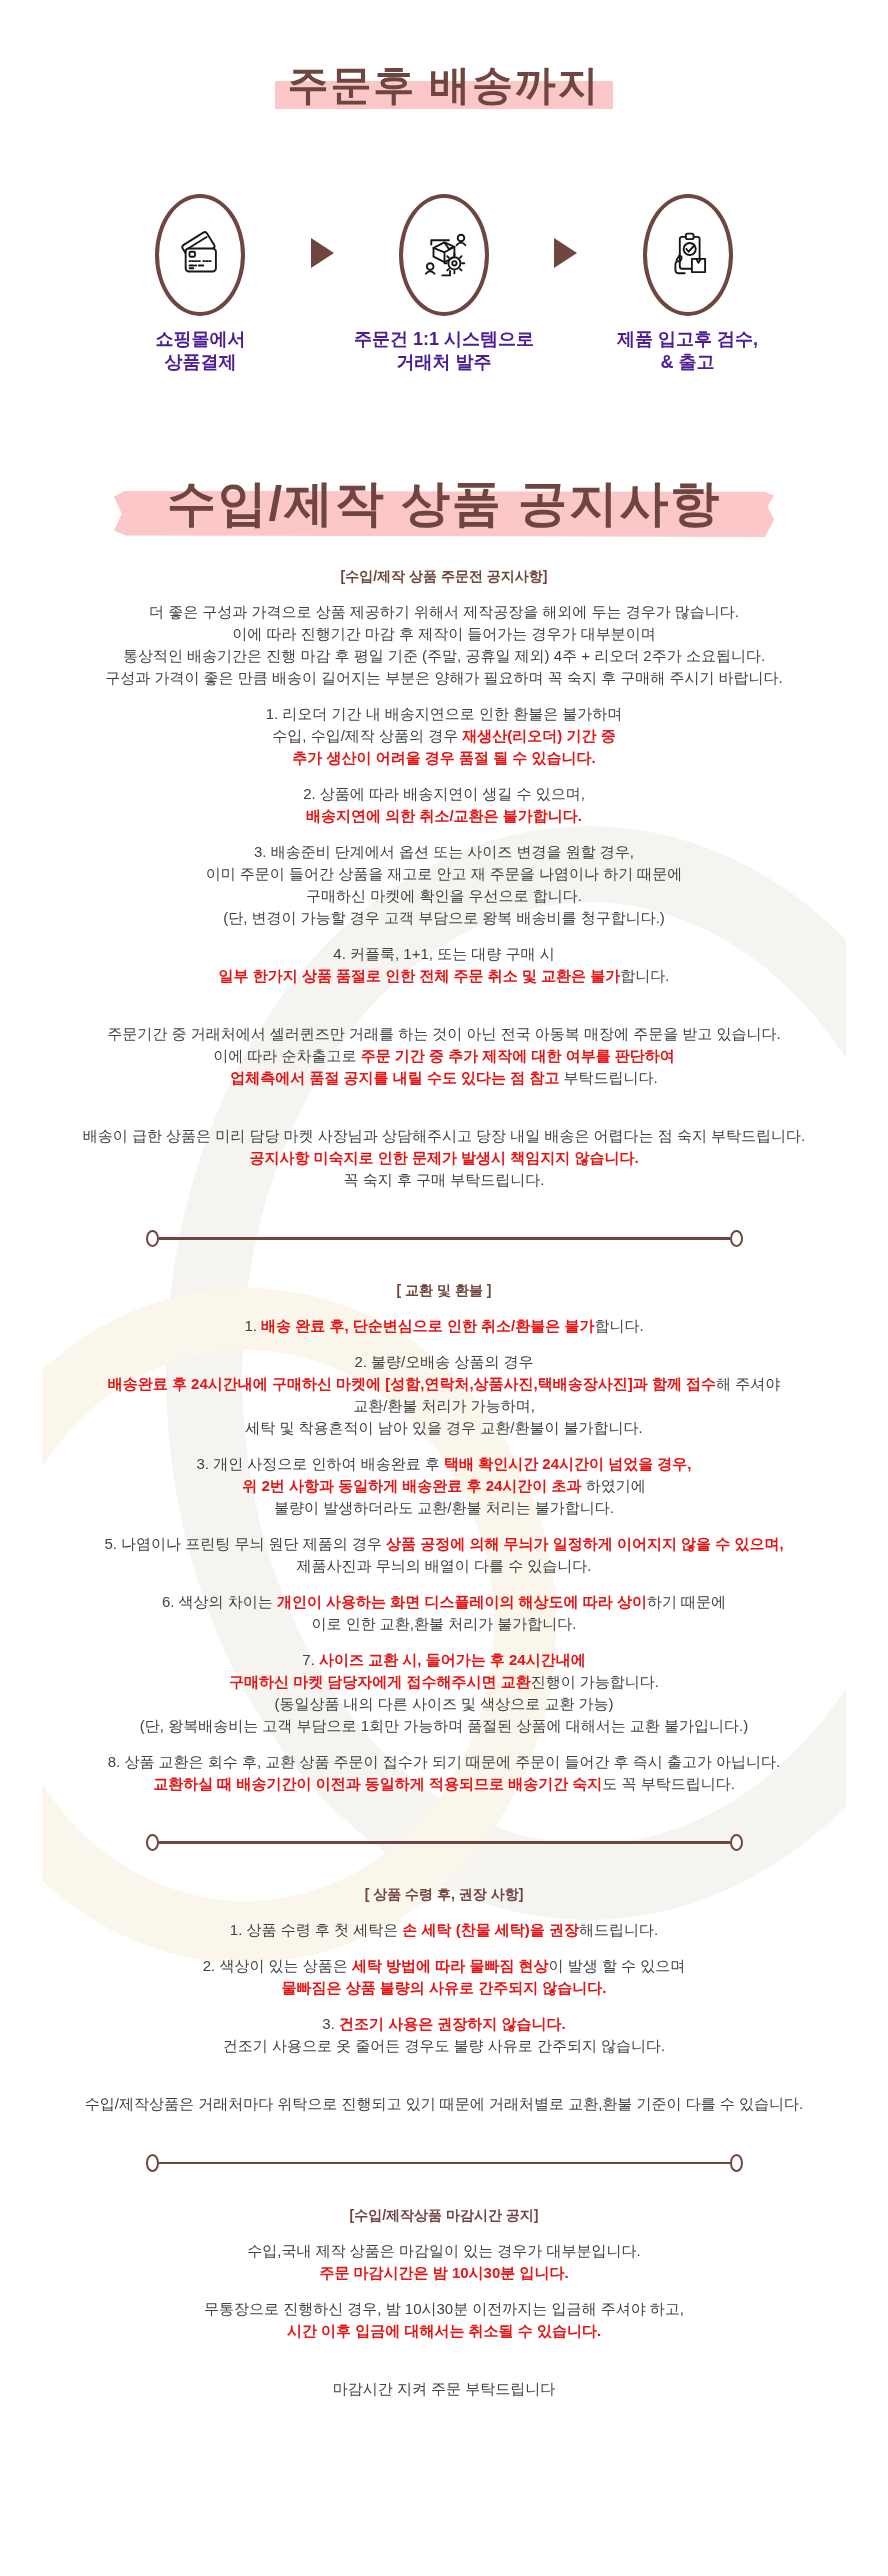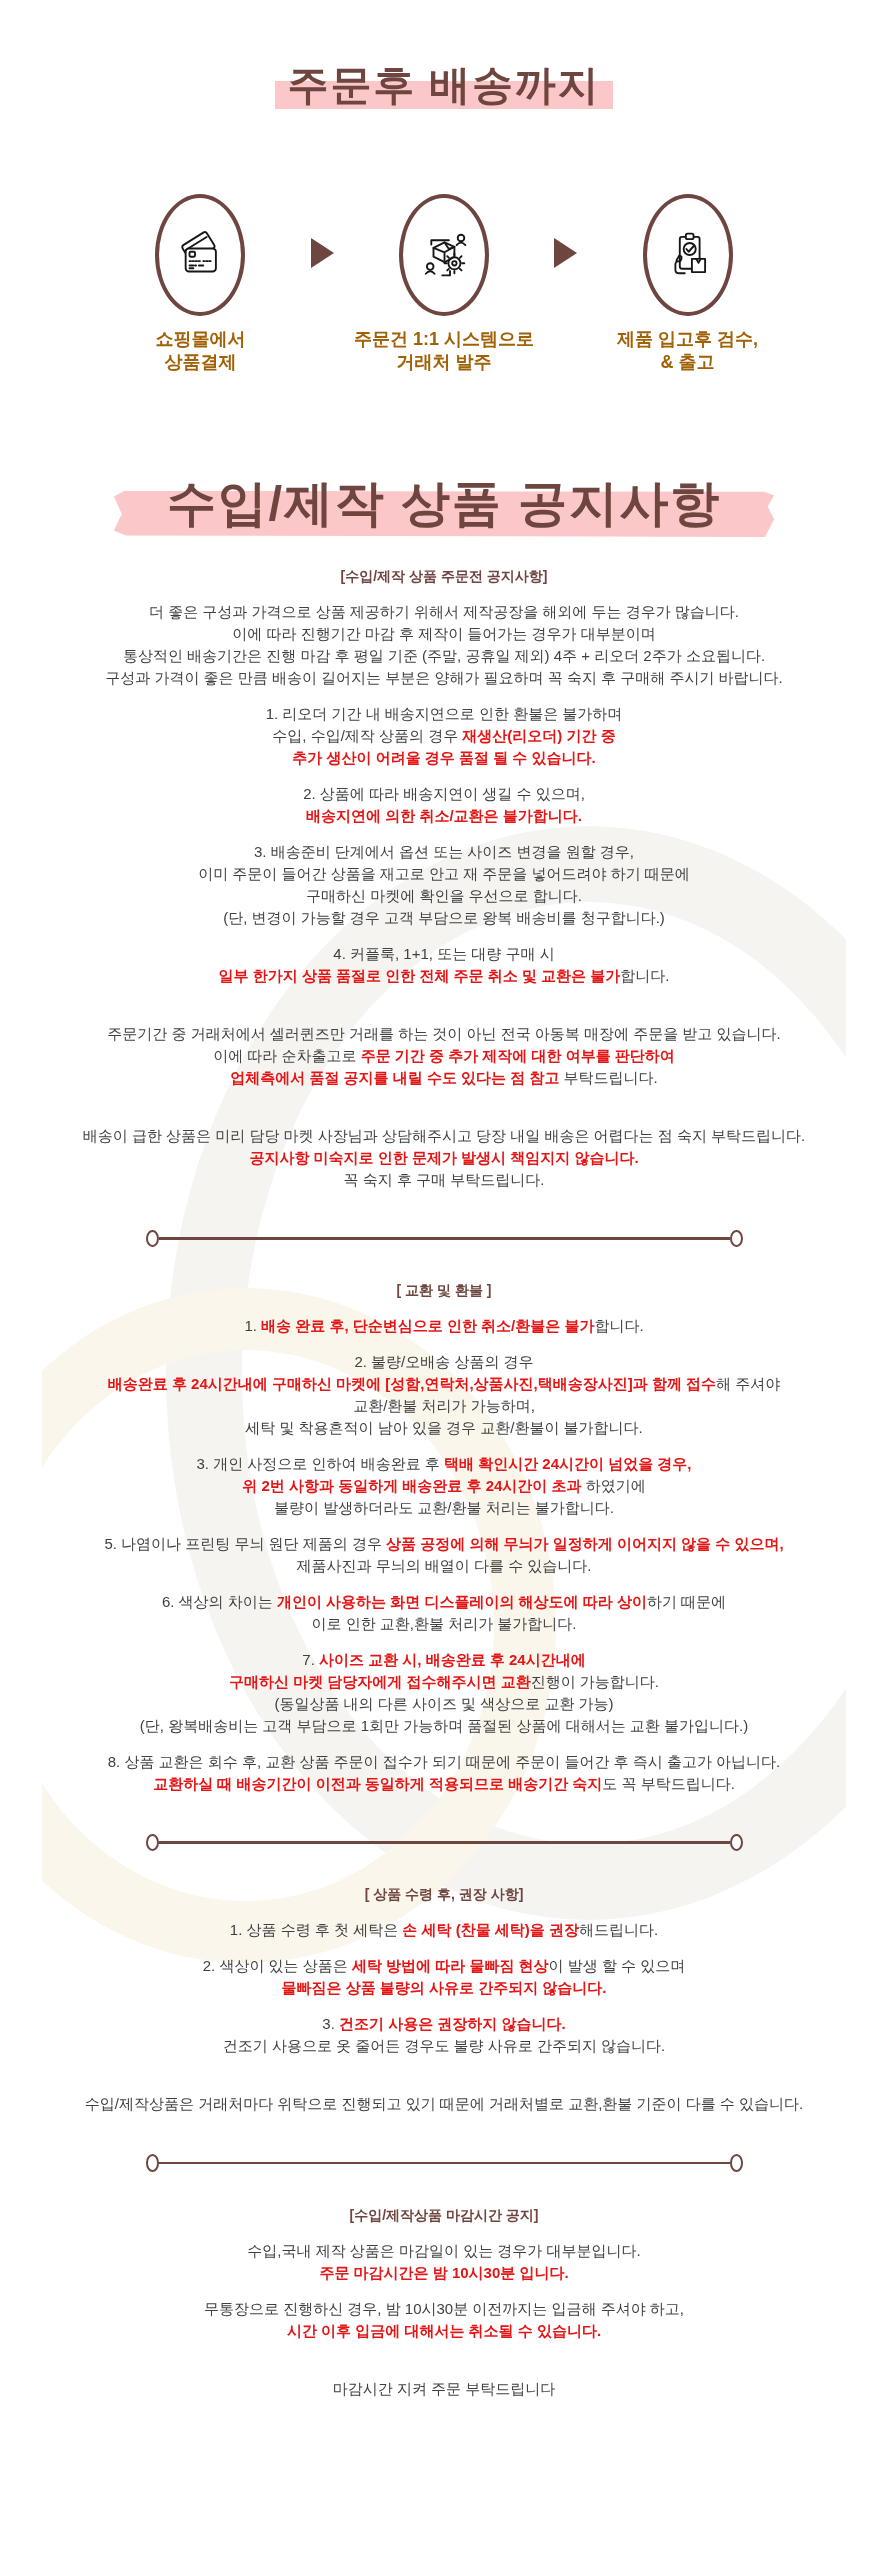--- a/index.html
+++ b/index.html
@@ -41,21 +41,21 @@
 
   
   .process{margin-top:69px;display:flex;justify-content:center;align-items:flex-start;}
   .step{width:210px;text-align:center;}
   .step-circle{
     width:82px;height:114px;margin:0 auto;border:4.4px solid #6e453f;border-radius:50%;
     display:flex;align-items:center;justify-content:center;background:#fff;
   }
   .step-circle svg{width:55px;height:55px;stroke:#161616;fill:none;stroke-width:3.4;
     stroke-linecap:round;stroke-linejoin:round;}
-  .step-caption{margin-top:12.4px;font-size:18px;font-weight:700;color:#a16207;line-height:23px;}
+  .step-caption{margin-top:12.4px;font-size:18px;font-weight:700;color:#4c1d95;line-height:23px;}
   .flow-arrow{
     width:0;height:0;margin:44px 5.3px 0 5.3px;
     border-top:15px solid transparent;border-bottom:15px solid transparent;
     border-left:23px solid #6e453f;
   }
 
   
   .notice{margin-top:19.5px;}
   .sec-header{margin:0;font-size:14px;font-weight:700;color:#6e453f;text-align:center;line-height:22px;}
   .block{margin:14px 0;font-size:15px;line-height:22px;text-align:center;color:#404040;}
@@ -159,38 +159,38 @@
         </h2>
       </div>
     </div>
 
     <div class="notice">
         <section>
           <h3 class="sec-header">[수입/제작 상품 주문전 공지사항]</h3>
           <p class="block"><span>더 좋은 구성과 가격으로 상품 제공하기 위해서 제작공장을 해외에 두는 경우가 많습니다.</span><br><span>이에 따라 진행기간 마감 후 제작이 들어가는 경우가 대부분이며</span><br><span>통상적인 배송기간은 진행 마감 후 평일 기준 (주말, 공휴일 제외) 4주 + 리오더 2주가 소요됩니다.</span><br><span>구성과 가격이 좋은 만큼 배송이 길어지는 부분은 양해가 필요하며 꼭 숙지 후 구매해 주시기 바랍니다.</span></p>
           <p class="block"><span>1. 리오더 기간 내 배송지연으로 인한 환불은 불가하며</span><br><span>수입, 수입/제작 상품의 경우 </span><span class="red">재생산(리오더) 기간 중</span><br><span class="red">추가 생산이 어려울 경우 품절 될 수 있습니다.</span></p>
           <p class="block"><span>2. 상품에 따라 배송지연이 생길 수 있으며,</span><br><span class="red">배송지연에 의한 취소/교환은 불가합니다.</span></p>
-          <p class="block"><span>3. 배송준비 단계에서 옵션 또는 사이즈 변경을 원할 경우,</span><br><span>이미 주문이 들어간 상품을 재고로 안고 재 주문을 넣어드려야 하기 때문에</span><br><span>구매하신 마켓에 확인을 우선으로 합니다.</span><br><span>(단, 변경이 가능할 경우 고객 부담으로 왕복 배송비를 청구합니다.)</span></p>
+          <p class="block"><span>3. 배송준비 단계에서 옵션 또는 사이즈 변경을 원할 경우,</span><br><span>이미 주문이 들어간 상품을 재고로 안고 재 주문을 나염이나 하기 때문에</span><br><span>구매하신 마켓에 확인을 우선으로 합니다.</span><br><span>(단, 변경이 가능할 경우 고객 부담으로 왕복 배송비를 청구합니다.)</span></p>
           <p class="block"><span>4. 커플룩, 1+1, 또는 대량 구매 시</span><br><span class="red">일부 한가지 상품 품절로 인한 전체 주문 취소 및 교환은 불가</span><span>합니다.</span></p>
           <p class="block spaced"><span>주문기간 중 거래처에서 셀러퀸즈만 거래를 하는 것이 아닌 전국 아동복 매장에 주문을 받고 있습니다.</span><br><span>이에 따라 순차출고로 </span><span class="red">주문 기간 중 추가 제작에 대한 여부를 판단하여</span><br><span class="red">업체측에서 품절 공지를 내릴 수도 있다는 점 참고</span><span> 부탁드립니다.</span></p>
           <p class="block spaced"><span>배송이 급한 상품은 미리 담당 마켓 사장님과 상담해주시고 당장 내일 배송은 어렵다는 점 숙지 부탁드립니다.</span><br><span class="red">공지사항 미숙지로 인한 문제가 발생시 책임지지 않습니다.</span><br><span>꼭 숙지 후 구매 부탁드립니다.</span></p>
         </section>
         <div class="divider">
           <span class="ring"></span>
           <span class="line"></span>
           <span class="ring"></span>
         </div>
         <section>
           <h3 class="sec-header">[ 교환 및 환불 ]</h3>
           <p class="block"><span>1. </span><span class="red">배송 완료 후, 단순변심으로 인한 취소/환불은 불가</span><span>합니다.</span></p>
           <p class="block"><span>2. 불량/오배송 상품의 경우</span><br><span class="red">배송완료 후 24시간내에 구매하신 마켓에 [성함,연락처,상품사진,택배송장사진]과 함께 접수</span><span>해 주셔야</span><br><span>교환/환불 처리가 가능하며,</span><br><span>세탁 및 착용흔적이 남아 있을 경우 교환/환불이 불가합니다.</span></p>
           <p class="block"><span>3. 개인 사정으로 인하여 배송완료 후 </span><span class="red">택배 확인시간 24시간이 넘었을 경우,</span><br><span class="red">위 2번 사항과 동일하게 배송완료 후 24시간이 초과</span><span> 하였기에</span><br><span>불량이 발생하더라도 교환/환불 처리는 불가합니다.</span></p>
           <p class="block"><span>5. 나염이나 프린팅 무늬 원단 제품의 경우 </span><span class="red">상품 공정에 의해 무늬가 일정하게 이어지지 않을 수 있으며,</span><br><span>제품사진과 무늬의 배열이 다를 수 있습니다.</span></p>
           <p class="block"><span>6. 색상의 차이는 </span><span class="red">개인이 사용하는 화면 디스플레이의 해상도에 따라 상이</span><span>하기 때문에</span><br><span>이로 인한 교환,환불 처리가 불가합니다.</span></p>
-          <p class="block"><span>7. </span><span class="red">사이즈 교환 시, 배송완료 후 24시간내에</span><br><span class="red">구매하신 마켓 담당자에게 접수해주시면 교환</span><span>진행이 가능합니다.</span><br><span>(동일상품 내의 다른 사이즈 및 색상으로 교환 가능)</span><br><span>(단, 왕복배송비는 고객 부담으로 1회만 가능하며 품절된 상품에 대해서는 교환 불가입니다.)</span></p>
+          <p class="block"><span>7. </span><span class="red">사이즈 교환 시, 들어가는 후 24시간내에</span><br><span class="red">구매하신 마켓 담당자에게 접수해주시면 교환</span><span>진행이 가능합니다.</span><br><span>(동일상품 내의 다른 사이즈 및 색상으로 교환 가능)</span><br><span>(단, 왕복배송비는 고객 부담으로 1회만 가능하며 품절된 상품에 대해서는 교환 불가입니다.)</span></p>
           <p class="block"><span>8. 상품 교환은 회수 후, 교환 상품 주문이 접수가 되기 때문에 주문이 들어간 후 즉시 출고가 아닙니다.</span><br><span class="red">교환하실 때 배송기간이 이전과 동일하게 적용되므로 배송기간 숙지</span><span>도 꼭 부탁드립니다.</span></p>
         </section>
         <div class="divider">
           <span class="ring"></span>
           <span class="line"></span>
           <span class="ring"></span>
         </div>
         <section>
           <h3 class="sec-header">[ 상품 수령 후, 권장 사항]</h3>
           <p class="block"><span>1. 상품 수령 후 첫 세탁은 </span><span class="red">손 세탁 (찬물 세탁)을 권장</span><span>해드립니다.</span></p>

